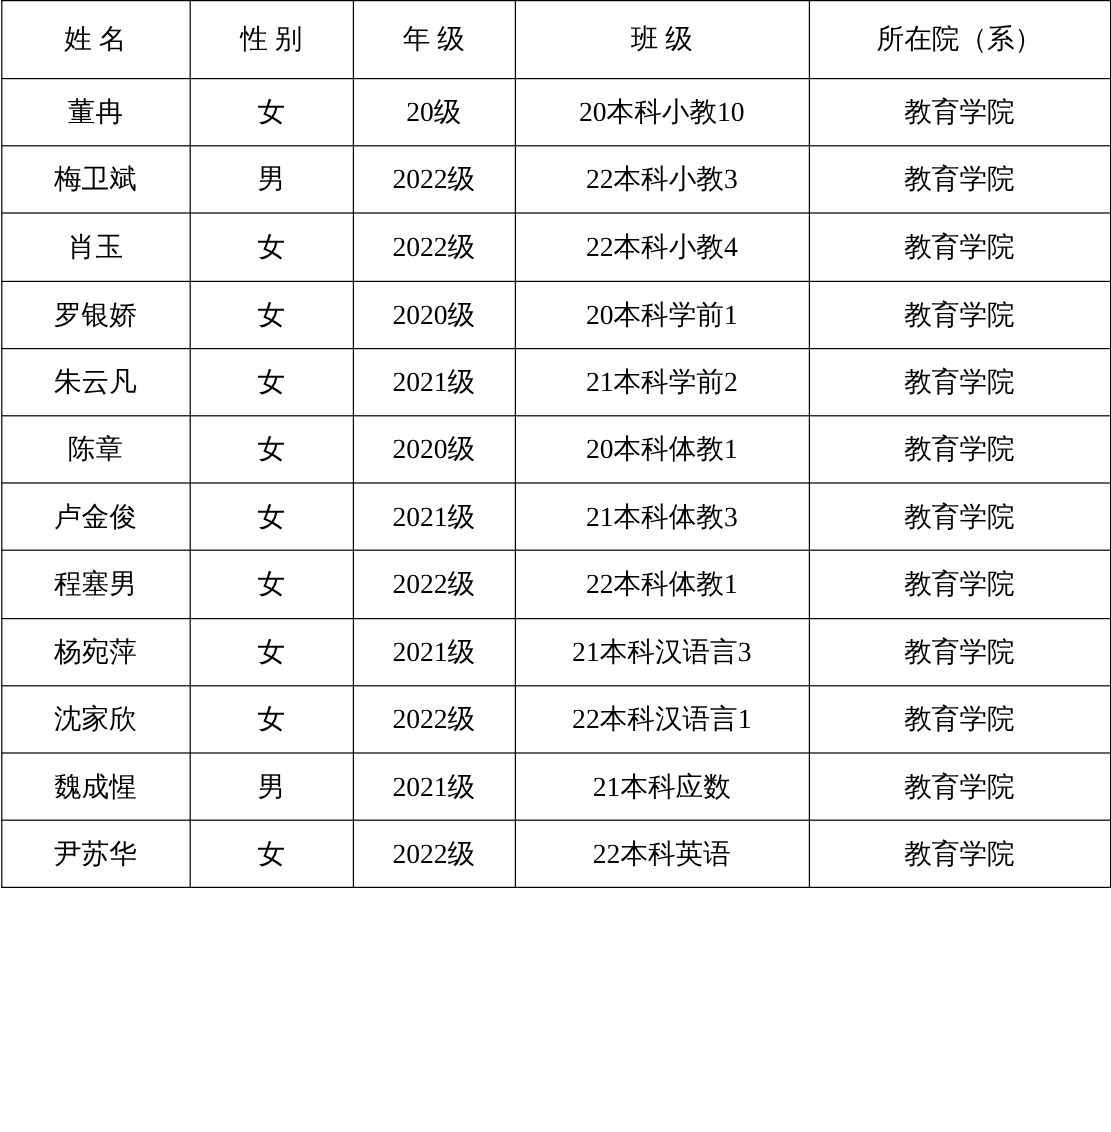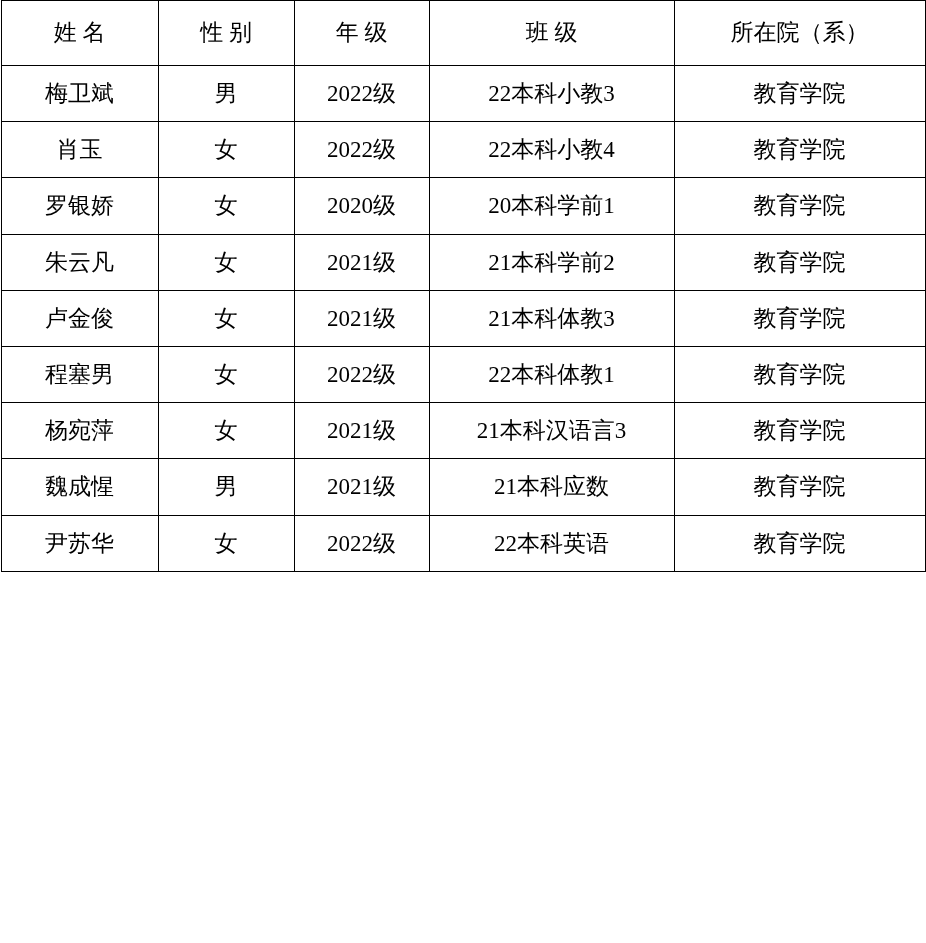--- a/index.html
+++ b/index.html
@@ -66,20 +66,27 @@
       <tr>
         <th>姓  名</th>
         <th>性  别</th>
         <th>年 级</th>
         <th>班  级</th>
         <th>所在院（系）</th>
       </tr>
     </thead>
     <tbody>
       <tr>
+        <td>董冉</td>
+        <td>女</td>
+        <td>20级</td>
+        <td>20本科小教10</td>
+        <td>教育学院</td>
+      </tr>
+      <tr>
         <td>梅卫斌</td>
         <td>男</td>
         <td>2022级</td>
         <td>22本科小教3</td>
         <td>教育学院</td>
       </tr>
       <tr>
         <td>肖玉</td>
         <td>女</td>
         <td>2022级</td>
@@ -94,20 +101,27 @@
         <td>教育学院</td>
       </tr>
       <tr>
         <td>朱云凡</td>
         <td>女</td>
         <td>2021级</td>
         <td>21本科学前2</td>
         <td>教育学院</td>
       </tr>
       <tr>
+        <td>陈章</td>
+        <td>女</td>
+        <td>2020级</td>
+        <td>20本科体教1</td>
+        <td>教育学院</td>
+      </tr>
+      <tr>
         <td>卢金俊</td>
         <td>女</td>
         <td>2021级</td>
         <td>21本科体教3</td>
         <td>教育学院</td>
       </tr>
       <tr>
         <td>程塞男</td>
         <td>女</td>
         <td>2022级</td>
@@ -115,20 +129,27 @@
         <td>教育学院</td>
       </tr>
       <tr>
         <td>杨宛萍</td>
         <td>女</td>
         <td>2021级</td>
         <td>21本科汉语言3</td>
         <td>教育学院</td>
       </tr>
       <tr>
+        <td>沈家欣</td>
+        <td>女</td>
+        <td>2022级</td>
+        <td>22本科汉语言1</td>
+        <td>教育学院</td>
+      </tr>
+      <tr>
         <td>魏成惺</td>
         <td>男</td>
         <td>2021级</td>
         <td>21本科应数</td>
         <td>教育学院</td>
       </tr>
       <tr>
         <td>尹苏华</td>
         <td>女</td>
         <td>2022级</td>

